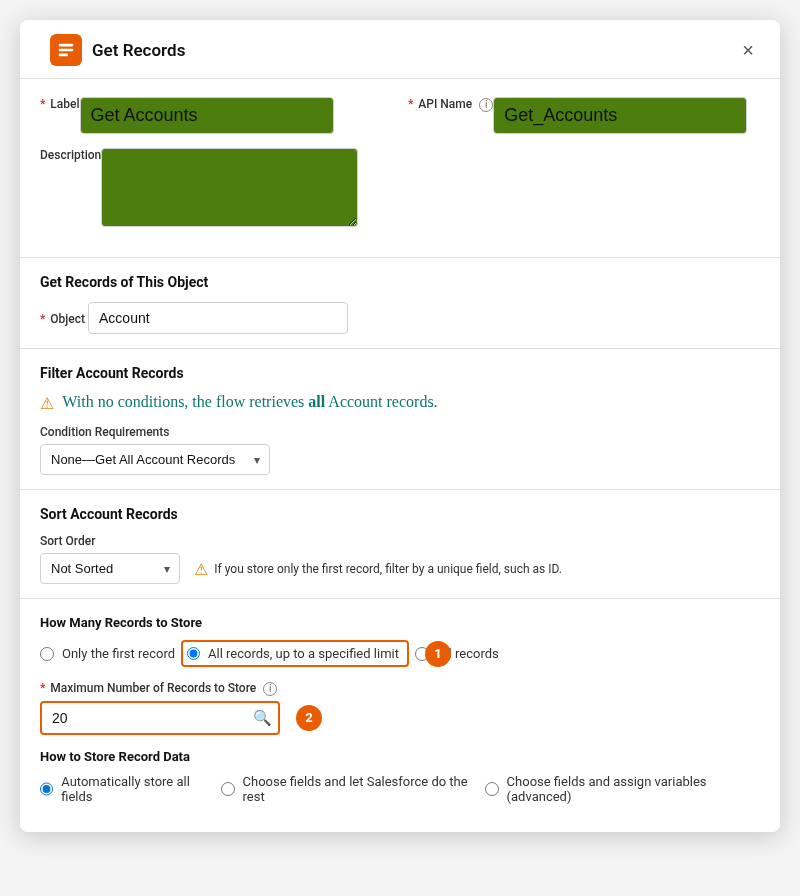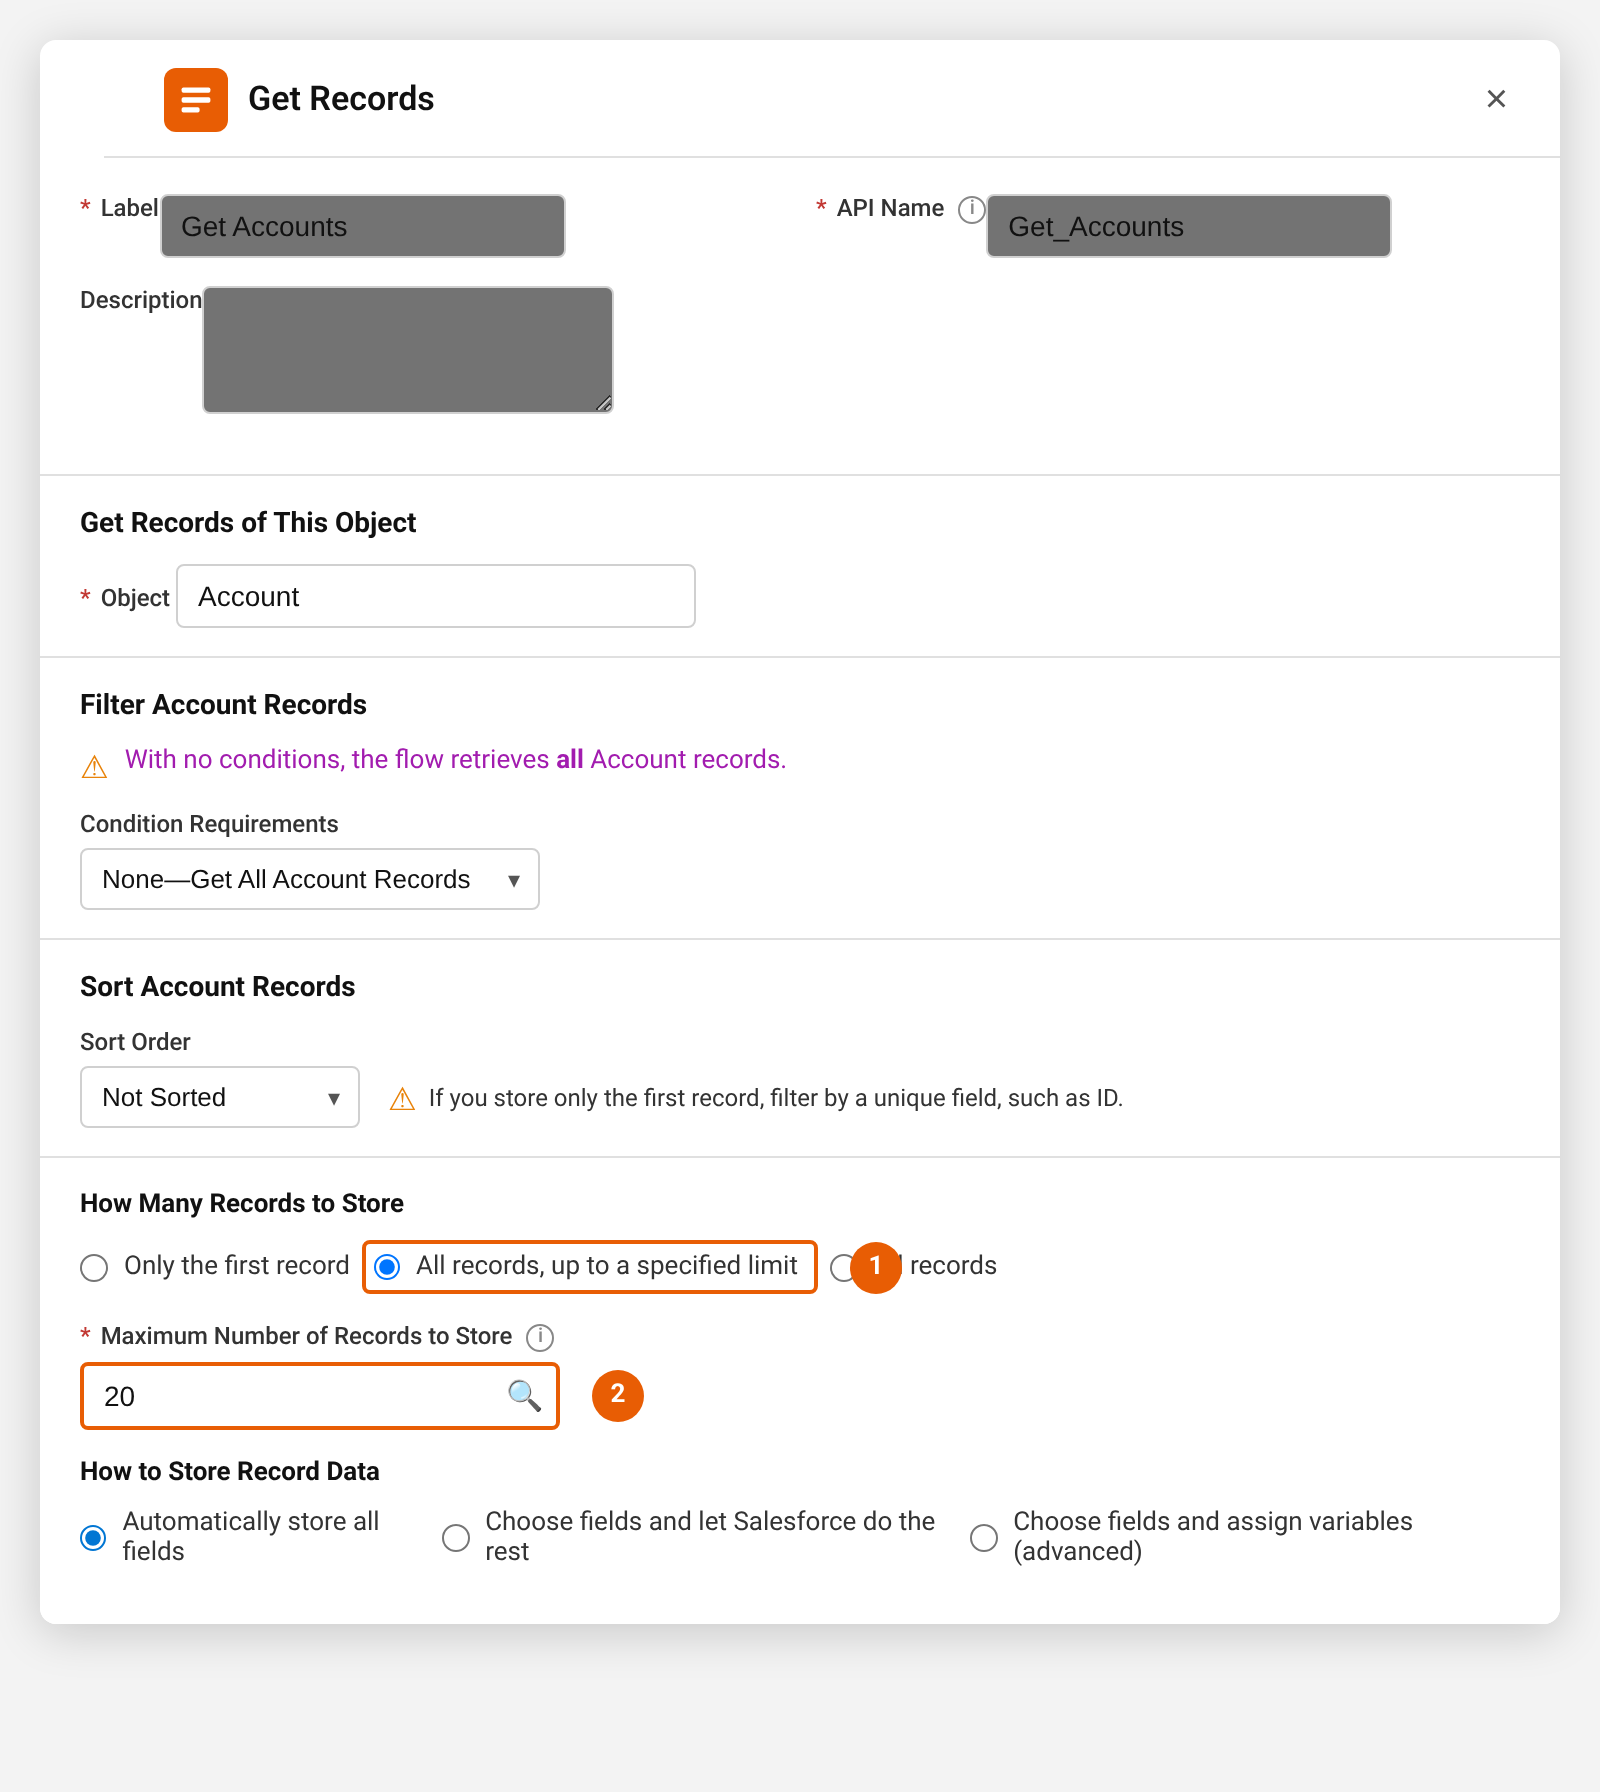--- a/index.html
+++ b/index.html
@@ -18,21 +18,20 @@
       box-shadow: 0 4px 24px rgba(0,0,0,0.18);
       width: 780px;
       overflow: hidden;
       position: relative;
     }
     .modal-header {
       display: flex;
       justify-content: space-between;
       padding: 14px 20px 12px 30px;
       border-bottom: 1px solid #e0e0e0;
-      margin-left: 32px;
     }
     .modal-title-row {
       display: flex;
       align-items: center;
       gap: 10px;
     }
     .modal-icon {
       width: 32px;
       height: 32px;
       background: #e85d04;
@@ -104,24 +103,24 @@
       font-size: 10px;
       color: #888;
       margin-left: 4px;
       cursor: pointer;
       vertical-align: middle;
     }
     .form-input {
       border: 1px solid #d0d0d0;
       border-radius: 4px;
       padding: 7px 10px;
-      font-size: 14px;
+      font-size: 18px;
       color: #111;
       outline: none;
-      background: #737373;
+      background: #4d7c0f;
     }
     textarea.form-input {
       resize: vertical;
       min-height: 56px;
     }
 
     
     .section {
       padding: 16px 20px 14px 20px;
       border-bottom: 1px solid #e0e0e0;
@@ -157,22 +156,23 @@
       gap: 8px;
       margin-bottom: 12px;
     }
     .warning-icon {
       color: #e8830a;
       font-size: 16px;
       margin-top: 1px;
       flex-shrink: 0;
     }
     .warning-text {
-      font-size: 13px;
-      color: #a21caf;
+      font-size: 16px;
+      color: #0f766e;
+      font-family: Liberation Serif, serif;
     }
     .warning-text strong { font-weight: 700; }
     .condition-label {
       font-size: 12px;
       font-weight: 500;
       color: #333;
       margin-bottom: 5px;
     }
     .select-wrapper {
       position: relative;

